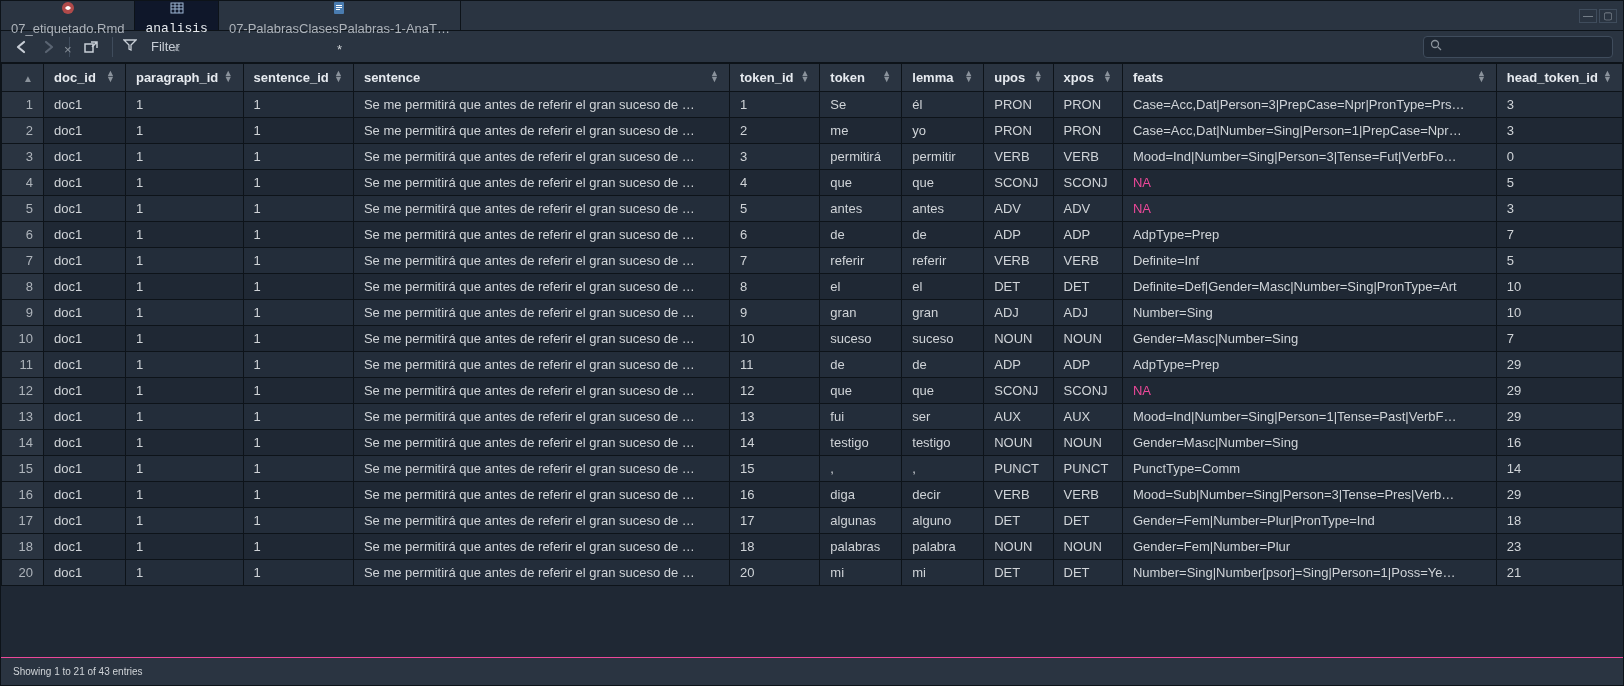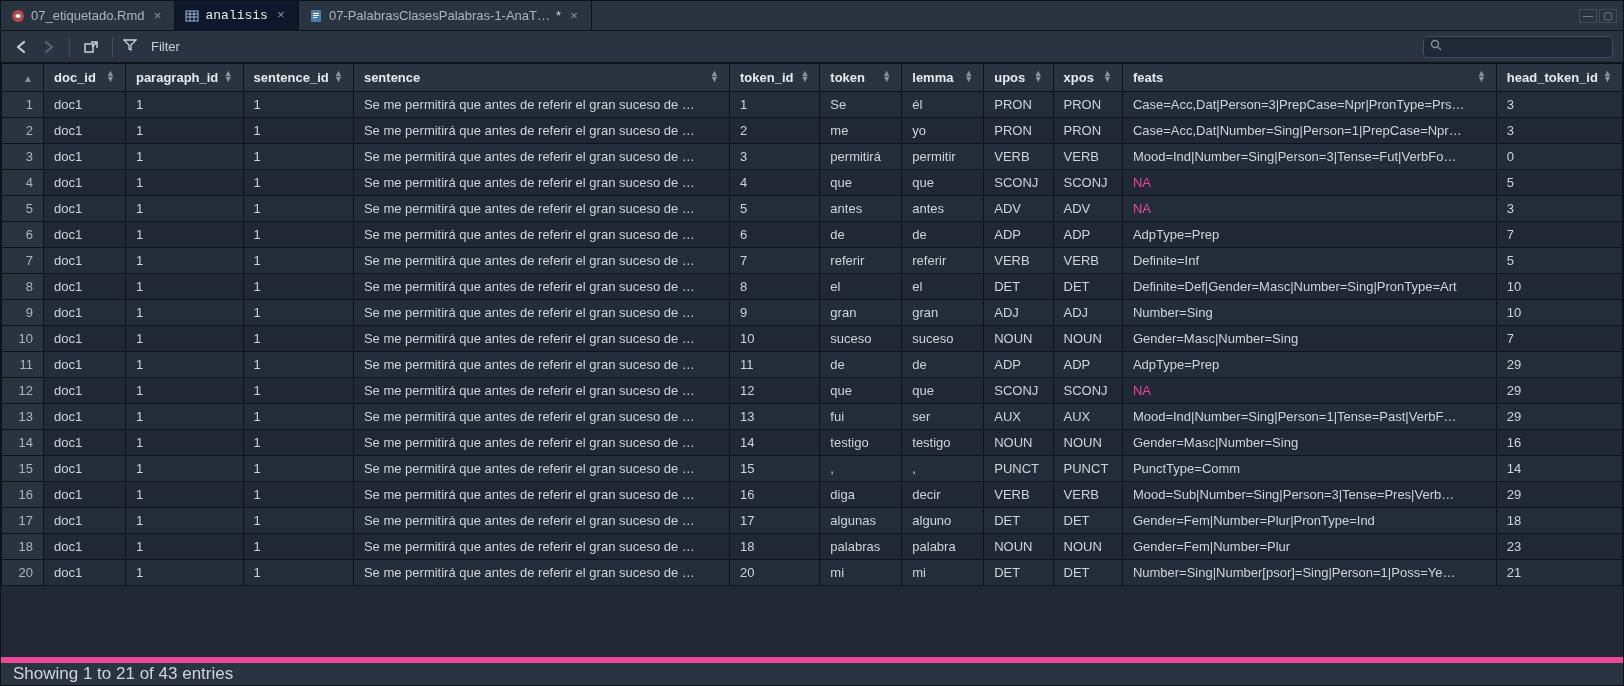--- a/index.html
+++ b/index.html
@@ -31,20 +31,21 @@
     display: flex;
     align-items: center;
     gap: 6px;
     padding: 0 10px;
     height: 100%;
     border-right: 1px solid #0d1319;
     background: #2a3441;
     color: #aeb4bb;
     cursor: pointer;
     white-space: nowrap;
+    flex-direction: column;
   }
   .tab.active {
     background: #0f172a;
     color: #e6eaef;
     font-family: Liberation Mono, monospace;
   }
   .tab .tab-icon {
     width: 14px; height: 14px; display: inline-flex; align-items: center; justify-content: center;
   }
   .tab .close {
@@ -149,25 +150,25 @@
     background:#2a3441;
     font-weight:500;
   }
   tbody tr:nth-child(odd) td:not(.rownum) { background: #232d3a; }
   tbody tr:nth-child(even) td:not(.rownum) { background: #1f2834; }
   td .na { color: #ec4899; }
   
   .status-bar {
     height: 28px;
     background:#2a3441;
-    border-top:6px solid #ec4899;
+    border-top:1px solid #ec4899;
     display:flex; align-items:center;
     padding: 0 12px;
     color:#d0d4d8;
-    font-size:17px;
+    font-size:10px;
   }
   
   .col-row { width: 40px; }
   .col-doc { width: 78px; }
   .col-para { width: 112px; }
   .col-sent { width: 105px; }
   .col-sentence { width: 358px; }
   .col-tokenid { width: 86px; }
   .col-token { width: 78px; }
   .col-lemma { width: 78px; }

